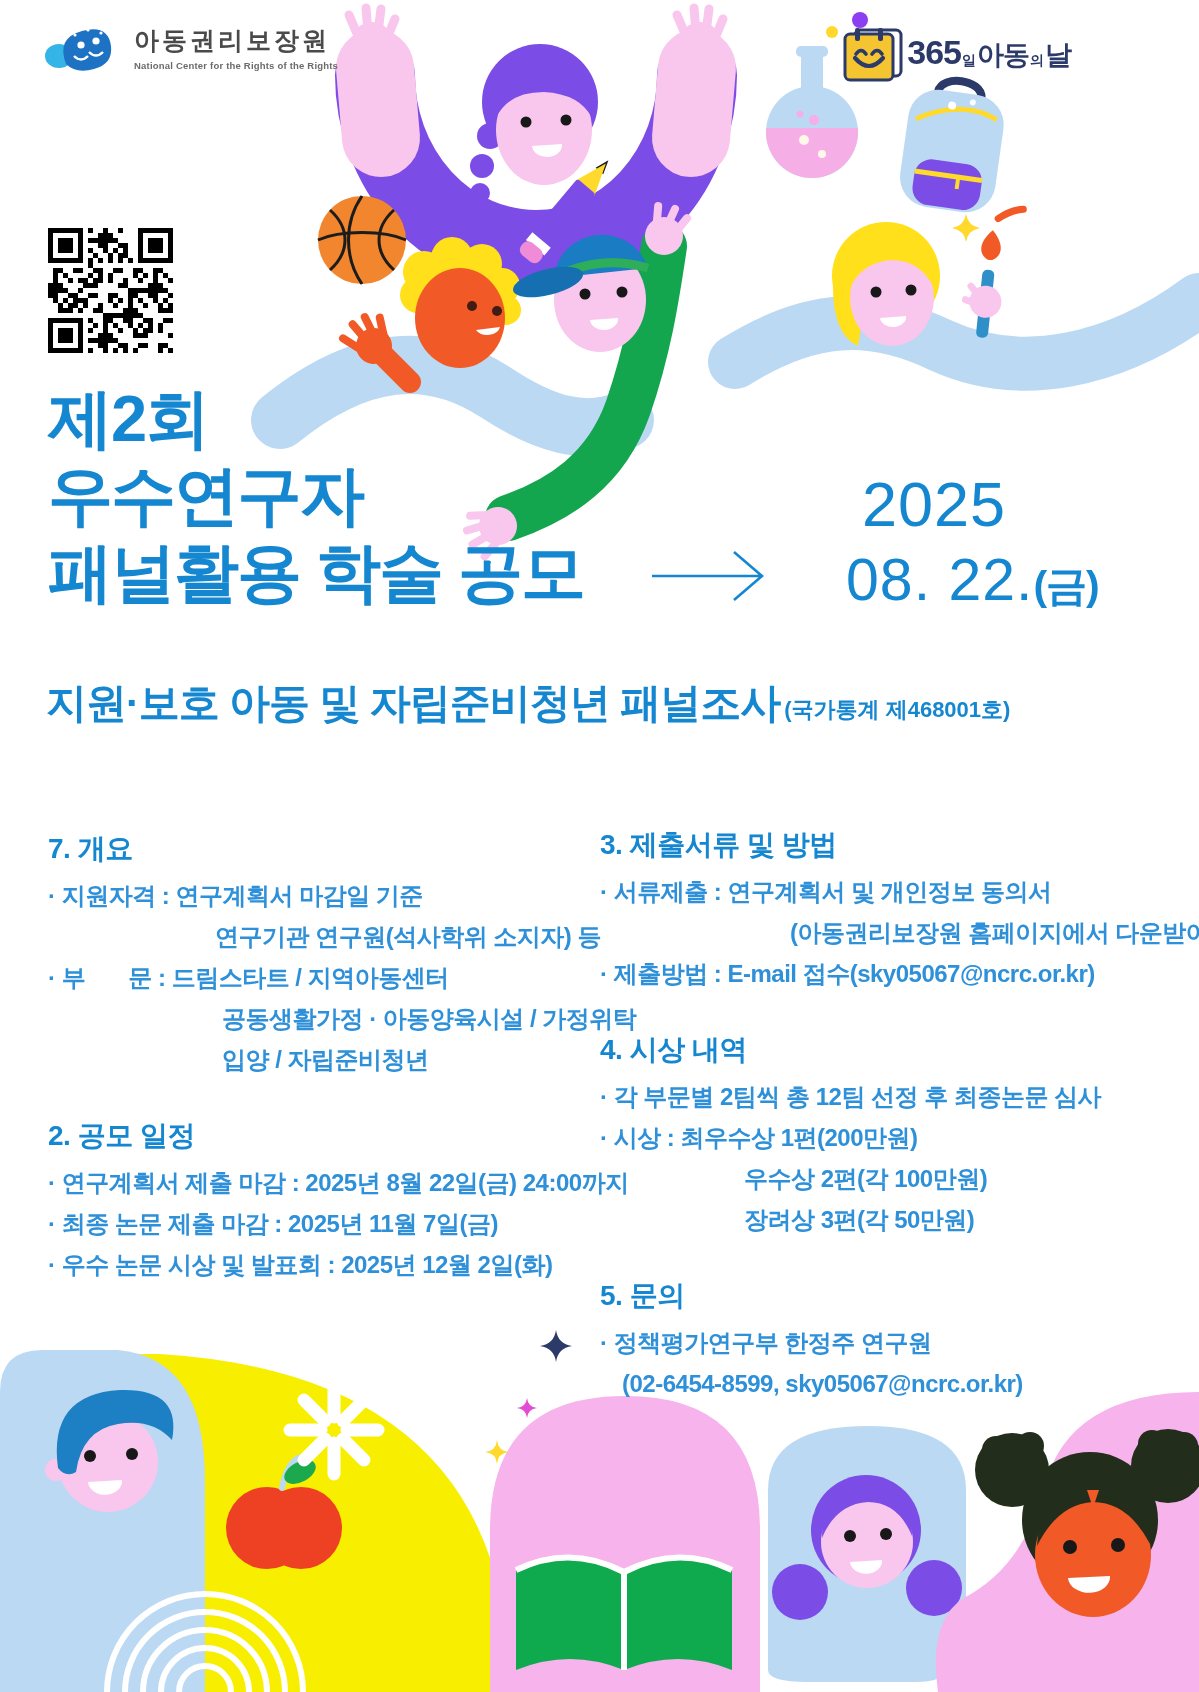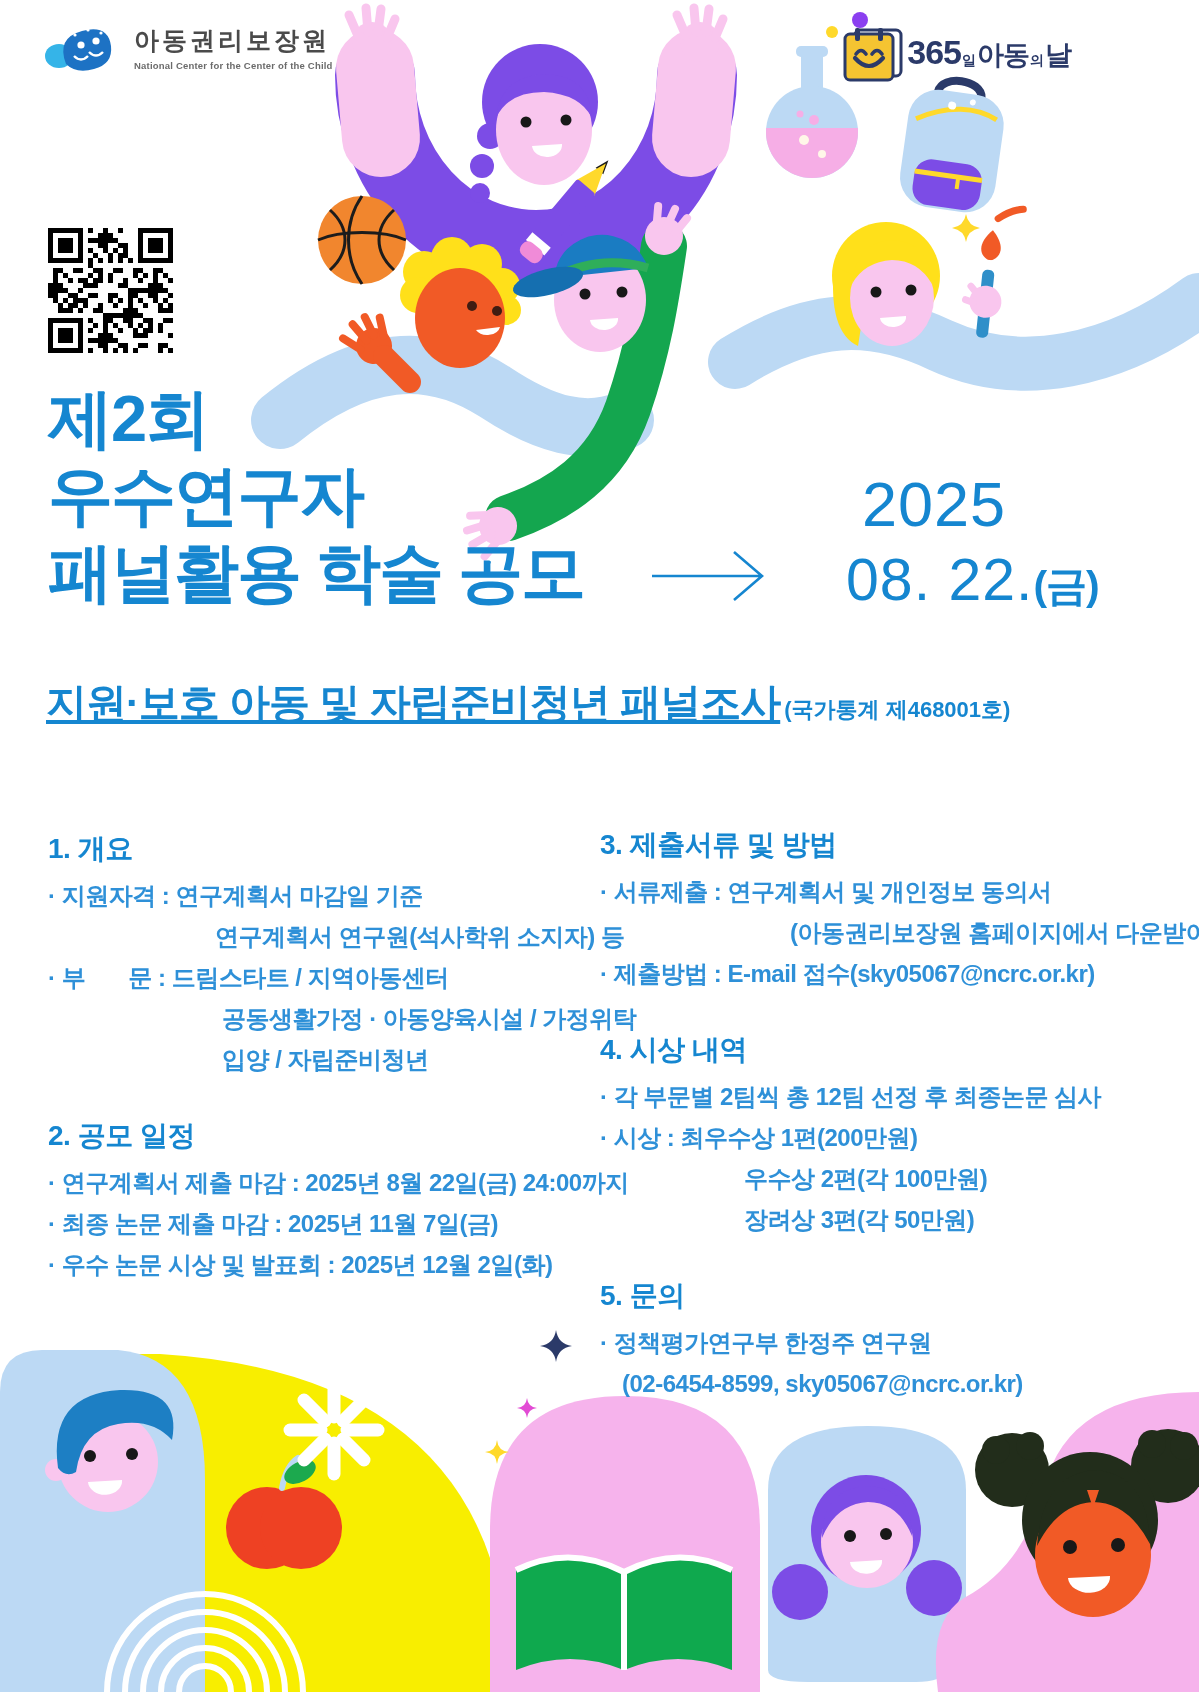--- a/index.html
+++ b/index.html
@@ -31,21 +31,21 @@
   #qr{left:48px;top:228px;width:125px;height:125px;z-index:4;background:#fff;}
   
   #title{left:48px;top:380px;z-index:3;color:var(--brand);font-weight:800;font-size:65px;line-height:77px;letter-spacing:-2px;white-space:nowrap;}
   #arrow{left:650px;top:546px;z-index:3;}
   #date{left:846px;top:468px;z-index:3;color:var(--brand);white-space:nowrap;}
   #date-year{font-size:63px;font-weight:500;padding-left:16px;letter-spacing:1px;}
   #date-day{font-size:59px;font-weight:500;margin-top:6px;letter-spacing:1px;display:flex;align-items:baseline;text-align:center;}
   #date-weekday{font-size:41px;font-weight:600;letter-spacing:-1px;}
   
   #subtitle{left:46px;top:676px;z-index:3;display:flex;align-items:baseline;color:var(--brand);white-space:nowrap;}
-  #subtitle-main{font-size:41px;font-weight:800;letter-spacing:-1px;text-decoration:underline;}
+  #subtitle-main{font-size:41px;font-weight:800;letter-spacing:-1px;}
   #subtitle-note{font-size:22px;font-weight:700;margin-left:4px;}
   
   .col{position:absolute;z-index:3;white-space:nowrap;color:var(--body-text);font-size:24px;font-weight:600;}
   #col-left{left:48px;top:828px;}
   #col-right{left:600px;top:824px;}
   .sec-h{font-size:28px;font-weight:800;color:var(--brand);height:42px;line-height:42px;margin-bottom:5px;letter-spacing:-.5px;}
   .line{height:41px;line-height:41px;letter-spacing:-.5px;}
   .gap{margin-top:35px;}
   .ind-a{padding-left:167px;}  
   .ind-b{padding-left:174px;}  
@@ -230,21 +230,21 @@
       <path d="M22,46 Q12,20 38,13 Q64,6 67,28 Q69,46 50,51 Q32,56 22,46 Z" fill="#1d72c4"></path>
       <circle cx="37" cy="27" r="3.6" fill="#ffffff"></circle>
         <circle cx="52" cy="23" r="3.6" fill="#ffffff"></circle>
       <path d="M30,38 q7,7 14,0 M45,34 q7,7 14,0" fill="none" stroke="#ffffff" stroke-width="2.4"></path>
       <circle cx="31" cy="17" r="1.6" fill="#ffffff"></circle>
         <circle cx="44" cy="12" r="1.6" fill="#ffffff"></circle>
       <circle cx="57" cy="15" r="1.6" fill="#ffffff"></circle>
     </svg>
     <div id="org-names">
       <span id="org-name-ko">아동권리보장원</span>
-      <span id="org-name-en">National Center for the Center of the Child</span>
+      <span id="org-name-en">National Center for the Rights of the Rights</span>
     </div>
   </div>
 
   <div id="badge-365" class="abs">
     <svg width="66" height="62" viewBox="0 0 66 62">
       <rect x="16" y="8" width="46" height="46" rx="5" fill="#ffffff" stroke="#2b3a69" stroke-width="3"></rect>
       <rect x="6" y="12" width="48" height="46" rx="5" fill="#f5c431" stroke="#2b3a69" stroke-width="3"></rect>
       <rect x="16" y="6" width="5" height="13" rx="2" fill="#2b3a69"></rect>
       <rect x="39" y="6" width="5" height="13" rx="2" fill="#2b3a69"></rect>
       <path d="M17,32 q5,-7 10,0 M33,32 q5,-7 10,0" fill="none" stroke="#2b3a69" stroke-width="3.6" stroke-linecap="round"></path>
@@ -280,23 +280,23 @@
       <span id="date-weekday">(금)</span>
     </div>
   </div>
 
   <div id="subtitle" class="abs">
     <span id="subtitle-main">지원·보호 아동 및 자립준비청년 패널조사</span>
     <span id="subtitle-note">(국가통계 제468001호)</span>
   </div>
 
   <div id="col-left" class="col">
-    <div class="sec-h">1. 개요</div>
+    <div class="sec-h">7. 개요</div>
     <div class="line">· 지원자격 : 연구계획서 마감일 기준</div>
-    <div class="line ind-a">연구계획서 연구원(석사학위 소지자) 등</div>
+    <div class="line ind-a">연구기관 연구원(석사학위 소지자) 등</div>
     <div class="line">· 부&nbsp;&nbsp;&nbsp;&nbsp;&nbsp;&nbsp;&nbsp;문 : 드림스타트 / 지역아동센터</div>
     <div class="line ind-b">공동생활가정 · 아동양육시설 / 가정위탁</div>
     <div class="line ind-b">입양 / 자립준비청년</div>
     <div class="sec-h gap">2. 공모 일정</div>
     <div class="line">· 연구계획서 제출 마감 : 2025년 8월 22일(금) 24:00까지</div>
     <div class="line">· 최종 논문 제출 마감 : 2025년 11월 7일(금)</div>
     <div class="line">· 우수 논문 시상 및 발표회 : 2025년 12월 2일(화)</div>
   </div>
 
   <div id="col-right" class="col">

